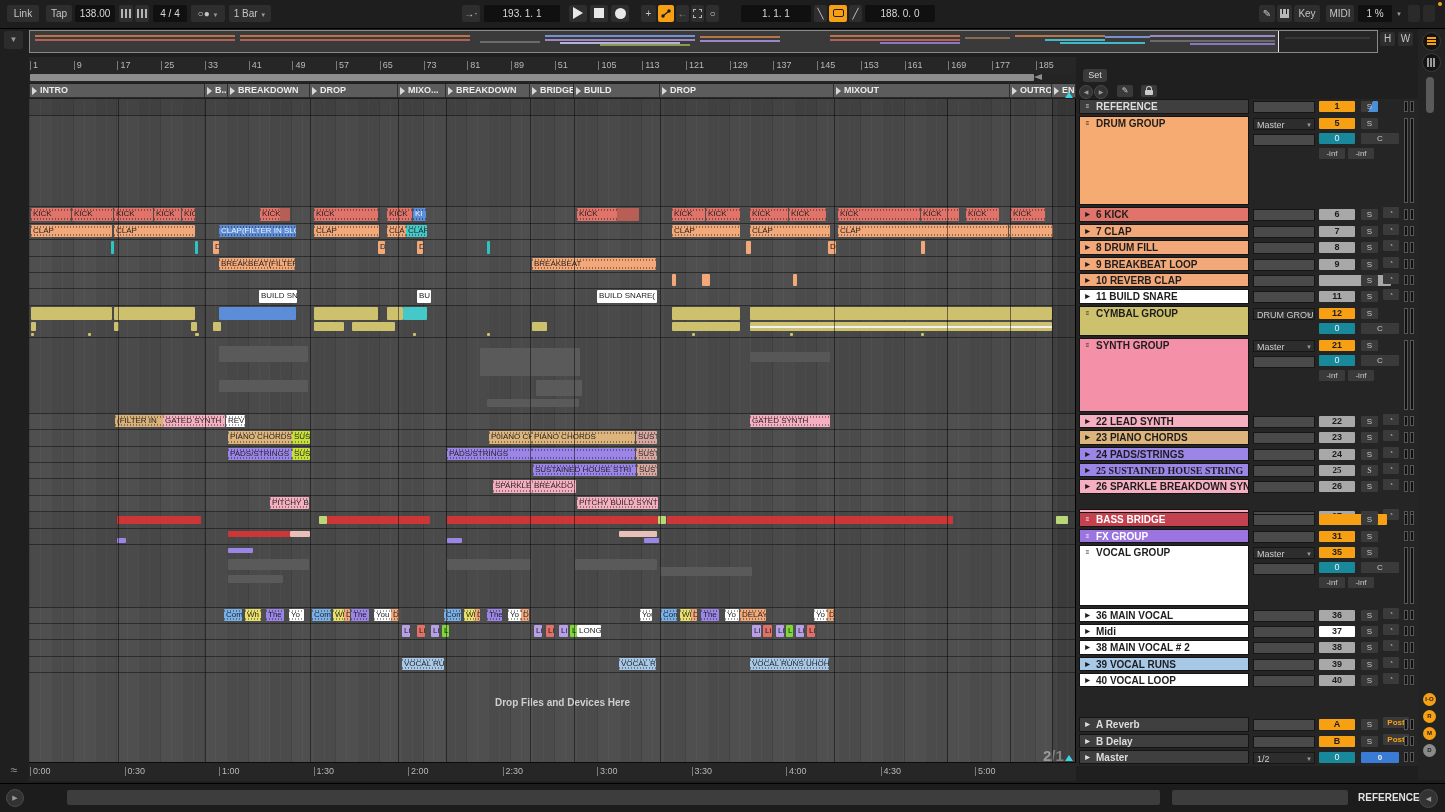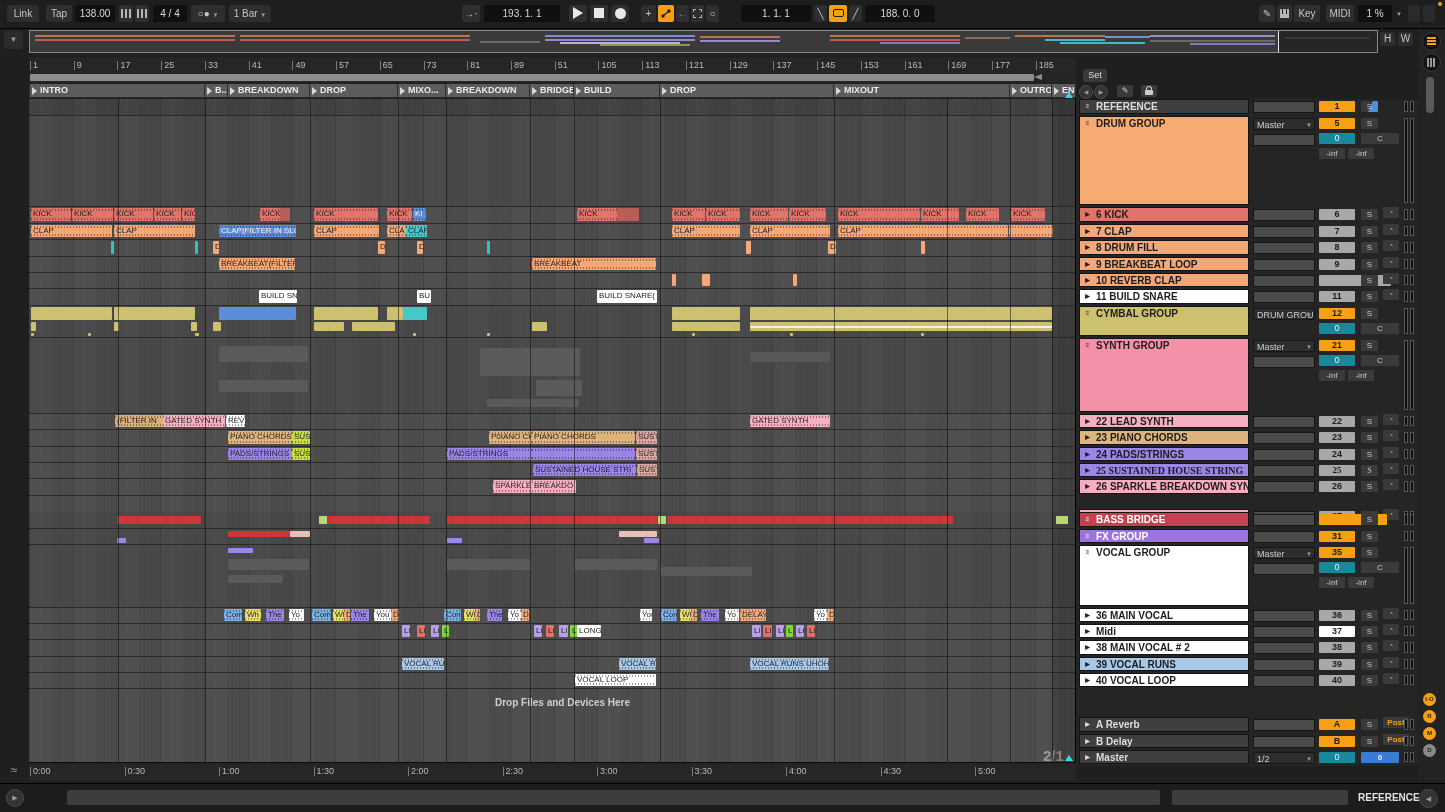--- a/index.html
+++ b/index.html
@@ -359,20 +359,24 @@
         <div class="clip a" style="left: 607px; width: 21px; top: 1px; height: 12px; background: rgb(216, 168, 160);">SUST</div>
       </div>
       <div class="lane" style="top: 364px; height: 15px;">
         <div class="clip a" style="left: 504px; width: 103px; top: 1px; height: 12px; background: rgb(155, 134, 232);">SUSTAINED HOUSE STRI</div>
         <div class="clip a" style="left: 608px; width: 20px; top: 1px; height: 12px; background: rgb(216, 168, 160);">SUST</div>
       </div>
       <div class="lane" style="top: 380px; height: 16px;">
         <div class="clip a" style="left: 464px; width: 39px; top: 1px; height: 13px; background: rgb(246, 175, 192);">SPARKLE</div>
         <div class="clip a" style="left: 503px; width: 44px; top: 1px; height: 13px; background: rgb(246, 175, 192);">BREAKDO</div>
       </div>
+      <div class="lane" style="top: 397px; height: 15px;">
+        <div class="clip a" style="left: 241px; width: 39px; top: 1px; height: 12px; background: rgb(246, 175, 192);">PITCHY B</div>
+        <div class="clip a" style="left: 548px; width: 81px; top: 1px; height: 12px; background: rgb(246, 175, 192);">PITCHY BUILD SYNT</div>
+      </div>
       <div class="lane" style="top: 413px; height: 16px; background: rgba(0, 0, 0, 0.05);">
         <div class="clip b" style="left: 88px; width: 84px; top: 4px; height: 8px; background: rgb(204, 54, 54);"></div>
         <div class="clip" style="left: 290px; width: 8px; top: 4px; height: 8px; background: rgb(184, 216, 120);"></div>
         <div class="clip b" style="left: 298px; width: 103px; top: 4px; height: 8px; background: rgb(204, 54, 54);"></div>
         <div class="clip b" style="left: 418px; width: 211px; top: 4px; height: 8px; background: rgb(204, 54, 54);"></div>
         <div class="clip" style="left: 629px; width: 8px; top: 4px; height: 8px; background: rgb(184, 216, 120);"></div>
         <div class="clip b" style="left: 638px; width: 286px; top: 4px; height: 8px; background: rgb(204, 54, 54);"></div>
         <div class="clip" style="left: 1027px; width: 12px; top: 4px; height: 8px; background: rgb(184, 216, 120);"></div>
       </div>
       <div class="lane" style="top: 430px; height: 15px; background: rgba(0, 0, 0, 0.05);">
@@ -434,23 +438,20 @@
         <div class="clip" style="left: 757px; width: 7px; top: 1px; height: 12px; background: rgb(126, 216, 58);">L</div>
         <div class="clip" style="left: 767px; width: 8px; top: 1px; height: 12px; background: rgb(184, 160, 232);">Li</div>
         <div class="clip" style="left: 778px; width: 8px; top: 1px; height: 12px; background: rgb(224, 112, 104);">Li</div>
       </div>
       <div class="lane" style="top: 541px; height: 16px;"></div>
       <div class="lane" style="top: 558px; height: 15px;">
         <div class="clip a" style="left: 373px; width: 42px; top: 1px; height: 12px; background: rgb(168, 200, 232);">VOCAL RU</div>
         <div class="clip a" style="left: 590px; width: 37px; top: 1px; height: 12px; background: rgb(168, 200, 232);">VOCAL R</div>
         <div class="clip a" style="left: 721px; width: 79px; top: 1px; height: 12px; background: rgb(168, 200, 232);">VOCAL RUNS UHOH</div>
       </div>
-      <div class="lane" style="top: 574px; height: 15px;">
-        <div class="clip a" style="left: 546px; width: 81px; top: 1px; height: 12px; background: rgb(255, 255, 255);">VOCAL LOOP</div>
-      </div>
       <div class="secline" style="left: 89px;"></div>
       <div class="secline" style="left: 176px;"></div>
       <div class="secline" style="left: 281px;"></div>
       <div class="secline" style="left: 369px;"></div>
       <div class="secline" style="left: 417px;"></div>
       <div class="secline" style="left: 501px;"></div>
       <div class="secline" style="left: 545px;"></div>
       <div class="secline" style="left: 631px;"></div>
       <div class="secline" style="left: 805px;"></div>
       <div class="secline" style="left: 918px;"></div>

